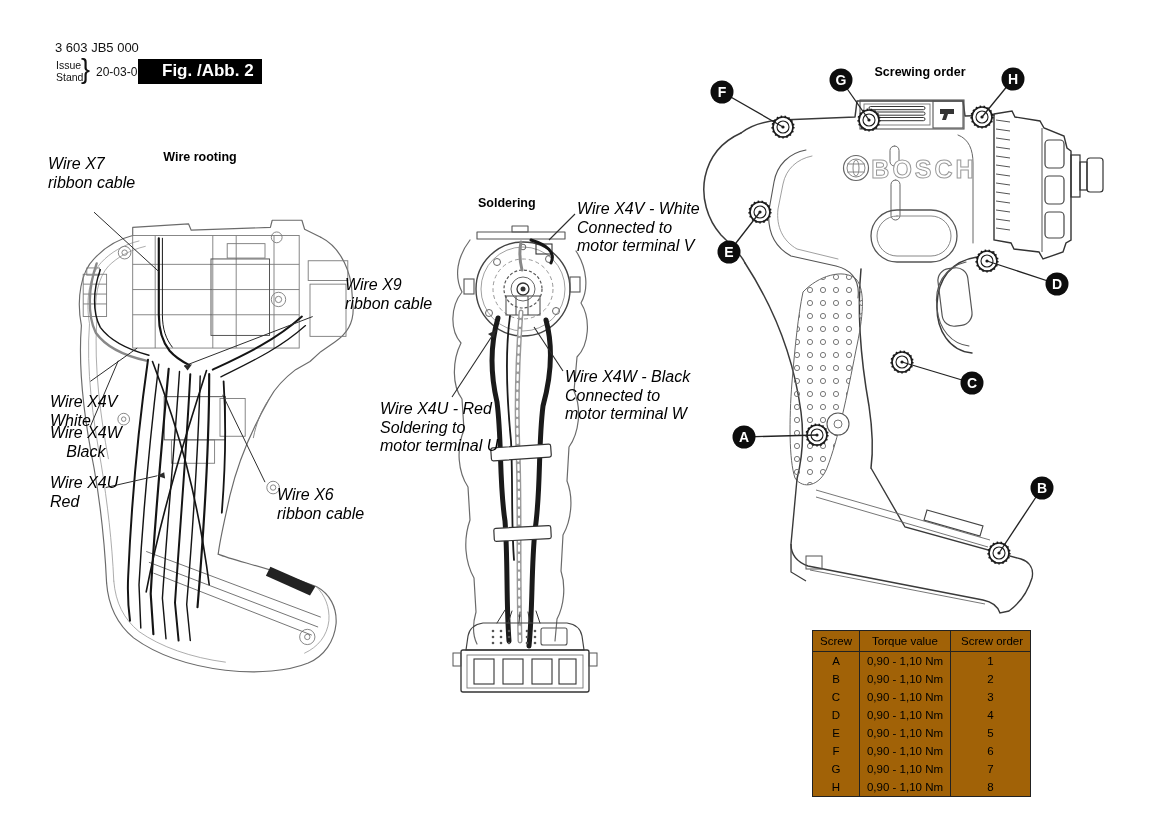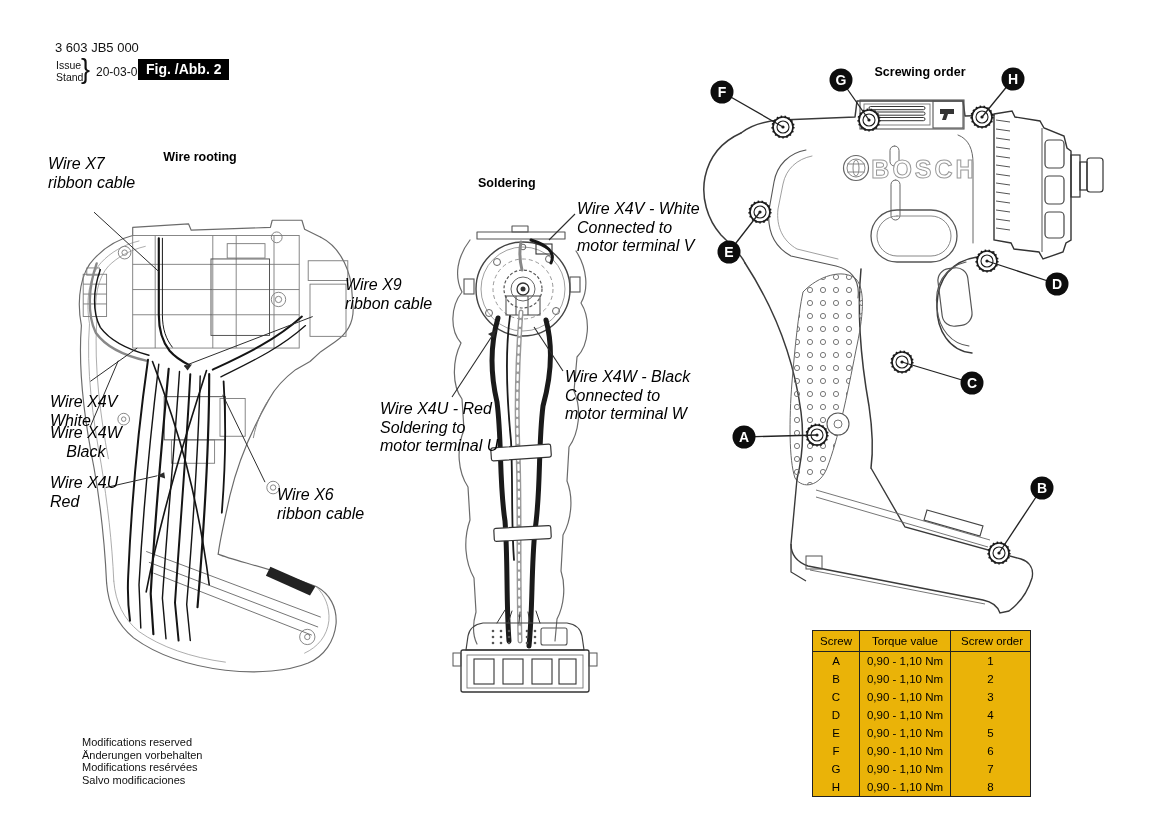--- a/index.html
+++ b/index.html
@@ -6,23 +6,23 @@
   .page { position:relative; width:1146px; height:826px; background:#fff; overflow:hidden;
           font-family:"Liberation Sans", sans-serif; color:#111; }
   .abs { position:absolute; }
   .lbl { font-size:16px; line-height:1.17; white-space:pre-line; color:#000;font-style:italic; }
   .fig-title { font-size:12.5px; font-weight:bold; color:#000;margin-top:16px; }
   .center { text-align:center; }
   .partnum { font-size:13px; }
   .issue-stand { font-size:10.5px; line-height:1.15; }
   .brace { font-size:27px; font-weight:400; }
   .hdr-date { font-size:12px; }
-  .figbox { background:#000; color:#fff; font-weight:bold; font-size:14px; padding:2px 8px 3px 8px; }
+  .figbox { background:#000; color:#fff; font-weight:bold; font-size:17px; padding:2px 8px 3px 24px; }
   .footer-lines { font-size:11px; line-height:1.15; }
-  table.torque { border-collapse:collapse; font-size:11.5px; color:#000; background:#eab308; }
+  table.torque { border-collapse:collapse; font-size:11.5px; color:#000; background:#a16207; }
   table.torque { border:1.5px solid #222; }
   .torque th { font-weight:normal; border-bottom:1px solid #222; border-right:1px solid #222; padding:4px 7px; text-align:center; }
   .torque th:last-child { border-right:none;padding-left:10px; }
   .torque td { border-right:1px solid #222; padding:0 7px; height:18px; text-align:center; }
   .torque td:last-child { border-right:none; }
   svg { display:block; }
   svg text.badge-letter { font-family:"Liberation Sans", sans-serif; font-size:14px; font-weight:bold; fill:#fff; text-anchor:middle; }
   svg text.brand { font-family:"Liberation Sans", sans-serif; font-size:25px; font-weight:bold; letter-spacing:3px; fill:#fff; stroke:#999; stroke-width:1; text-anchor:middle; }
 </style>
 </head>
@@ -33,21 +33,21 @@
   <div class="abs partnum" style="left:55px; top:40px;">3 603 JB5 000</div>
   <div class="abs issue-stand" style="left:56px; top:59px;">
     <div>Issue</div>
     <div>Stand</div>
   </div>
   <div class="abs brace" style="left:81px; top:54px;">}</div>
   <div class="abs hdr-date" style="left:96px; top:65px;">20-03-01</div>
   <div class="abs figbox" style="left:138px; top:59px;">Fig. /Abb. 2</div>
 
   <div class="abs fig-title center" style="left:130px; top:134px; width:140px;">Wire rooting</div>
-  <div class="abs fig-title" style="left:478px; top:160px;text-align:right;">Soldering</div>
+  <div class="abs fig-title" style="left:478px; top:180px;text-align:right;">Soldering</div>
   <div class="abs fig-title center" style="left:840px; top:49px; width:160px;">Screwing order</div>
 
   <svg class="abs" style="left:40px; top:180px;" width="360" height="535" viewBox="40 180 400 535">
     <g fill="none" stroke-linecap="round" stroke-linejoin="round">
       <path stroke="#6b6b6b" stroke-width="1.3" d="M143,212 C127,216 111,226 100,238 C86,252 80,281 86,312 C82,362 90,420 100,470 C108,515 112,556 114,598"></path>
       <path stroke="#9a9a9a" stroke-width="0.9" d="M150,218 C133,222 118,231 108,242 C96,255 90,281 95,310 C91,360 99,418 108,466 C115,510 120,552 122,596"></path>
       <path stroke="#9a9a9a" stroke-width="0.9" d="M157,224 C140,228 126,236 116,246 C105,258 99,282 103,308 C100,357 107,413 116,460"></path>
       <path stroke="#6b6b6b" stroke-width="1.3" d="M143,212 L143,203 L205,199 L208,206 L296,203 L298,195 L331,195 L334,205 L352,214"></path>
       <path stroke="#6b6b6b" stroke-width="1.3" d="M352,214 C370,223 382,243 386,267 L388,294 C388,310 380,322 368,330 L352,341 L340,352 L324,361 C311,371 301,382 295,393"></path>
       <path stroke="#6b6b6b" stroke-width="1.3" d="M295,393 C279,421 261,459 251,501 C245,529 240,549 238,566"></path>
@@ -395,20 +395,14 @@
           <td>7</td>
         </tr>
       <tr>
           <td>H</td>
           <td>0,90 - 1,10 Nm</td>
           <td>8</td>
         </tr>
     </tbody>
   </table>
 
-  <div class="abs footer-lines" style="left:82px; top:736px;">
-    <div>Modifications reserved</div>
-    <div>Änderungen vorbehalten</div>
-    <div>Modifications resérvées</div>
-    <div>Salvo modificaciones</div>
-  </div>
 
 </div>
 
 </body></html>

